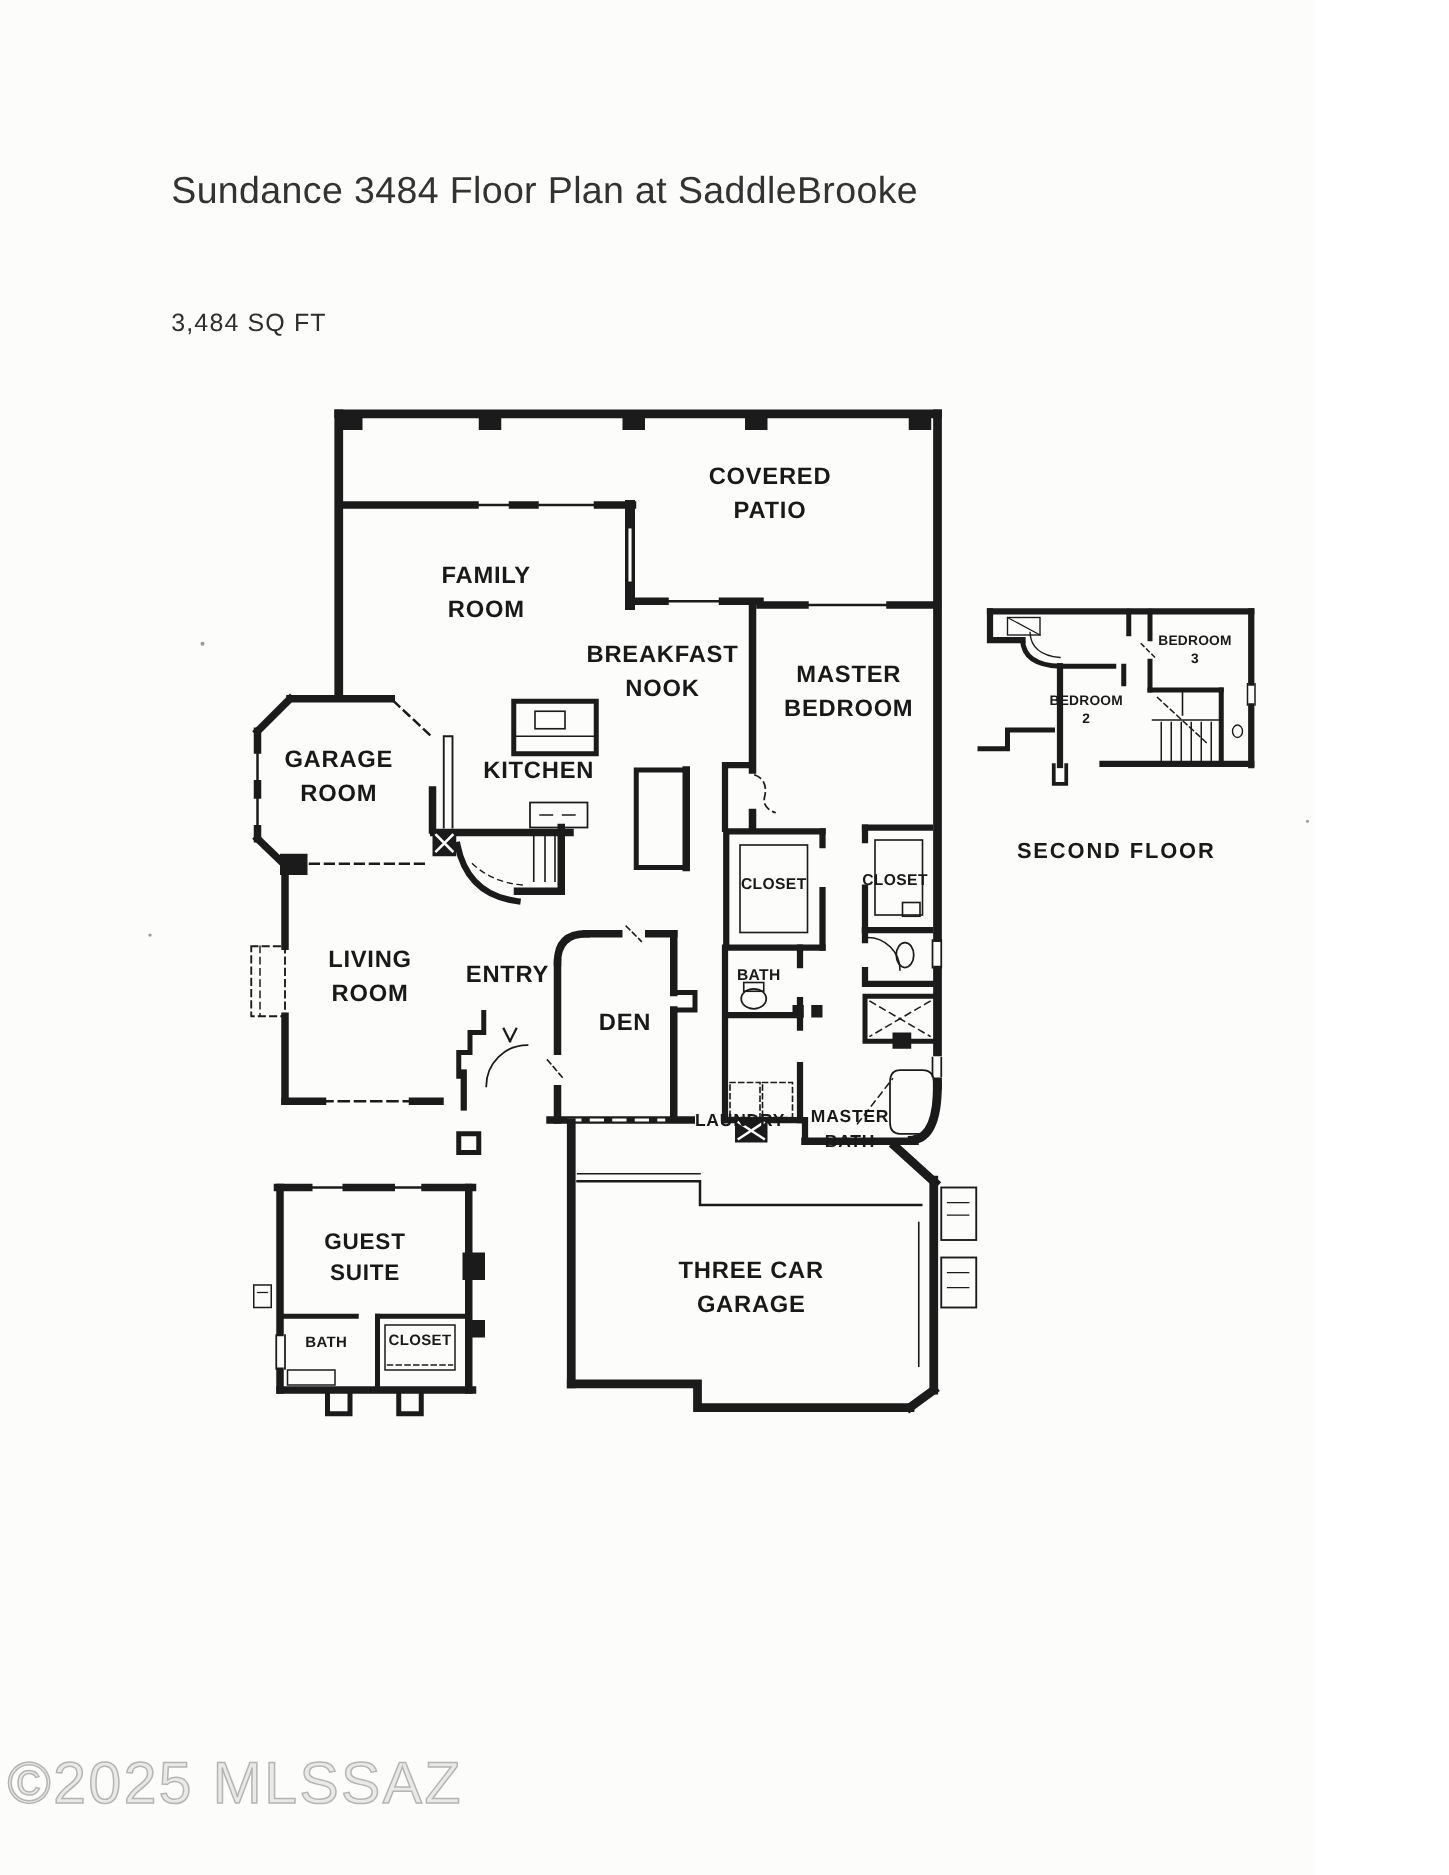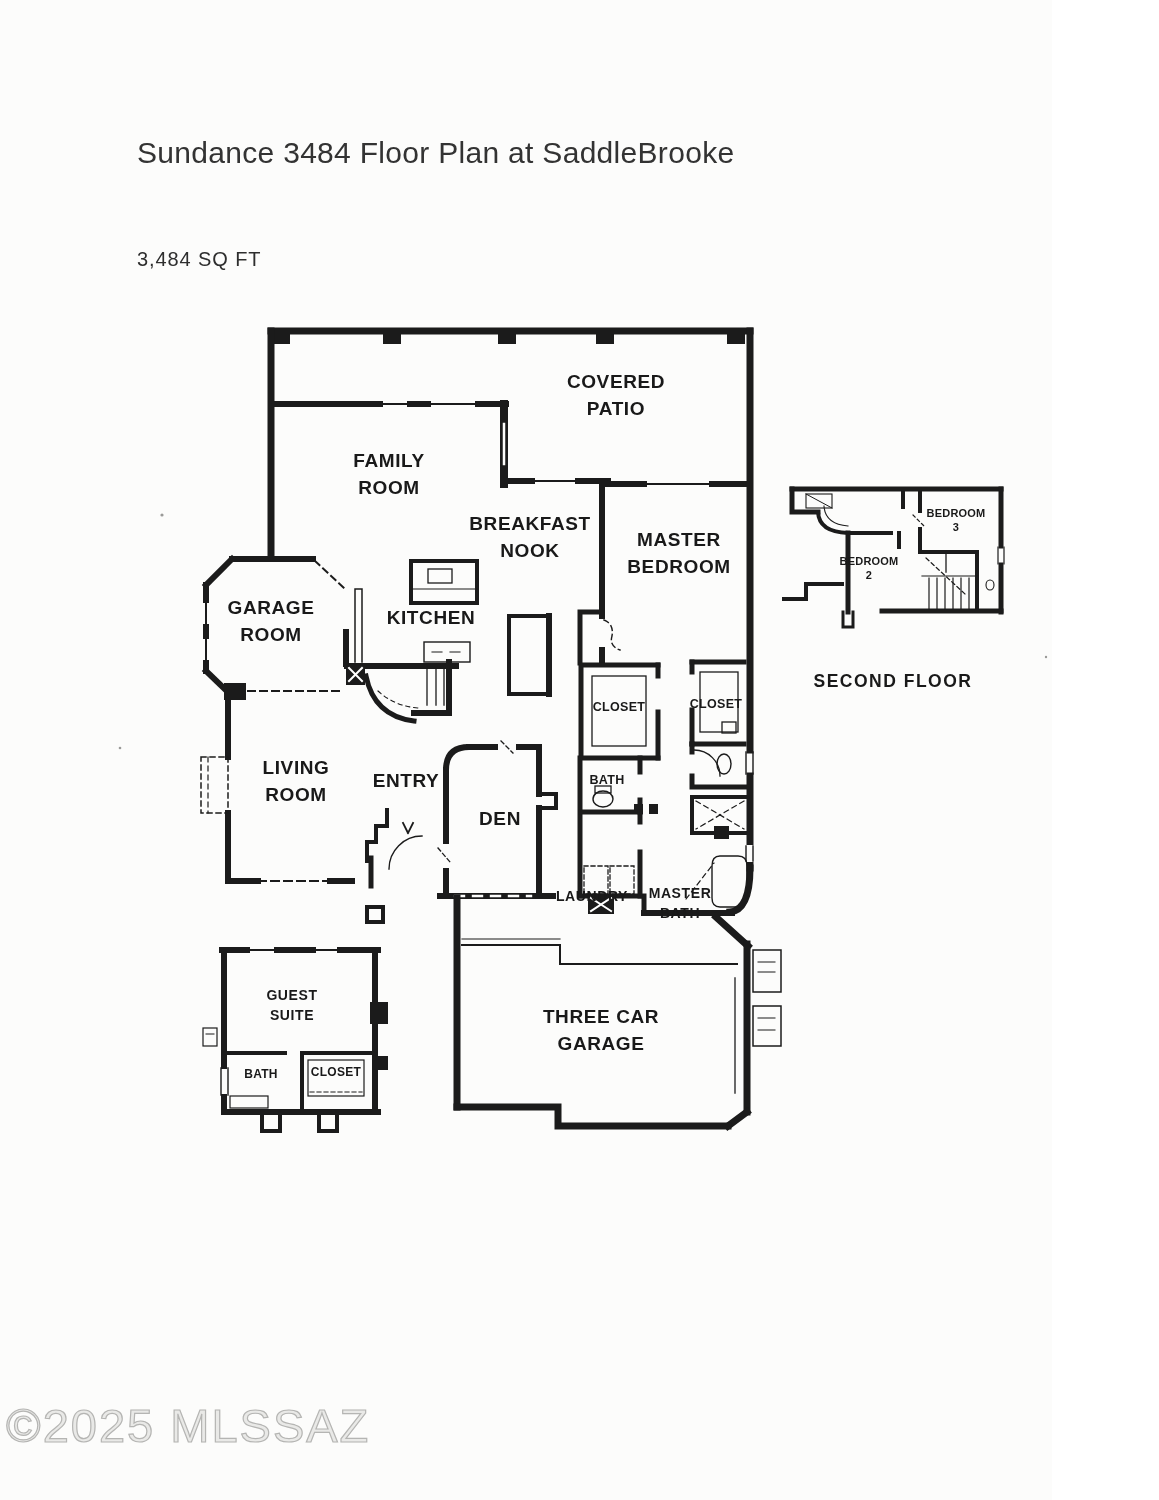--- a/index.html
+++ b/index.html
@@ -261,21 +261,21 @@
   <div class="lbl lg" style="left:296px;top:782px">LIVING
 ROOM</div>
   <div class="lbl lg" style="left:406px;top:781px">ENTRY</div>
   <div class="lbl lg" style="left:500px;top:819px">DEN</div>
   <div class="lbl sm" style="left:619px;top:708px">CLOSET</div>
   <div class="lbl sm" style="left:716px;top:705px">CLOSET</div>
   <div class="lbl sm" style="left:607px;top:781px">BATH</div>
   <div class="lbl md" style="left:592px;top:849px">LAUNDRY</div>
   <div class="lbl md" style="left:680px;top:856px">MASTER
 BATH</div>
-  <div class="lbl lg" style="left:292px;top:1006px;font-size:14px">GUEST
+  <div class="lbl lg" style="left:292px;top:1006px;font-size:18px">GUEST
 SUITE</div>
   <div class="lbl sm" style="left:261px;top:1074px;font-size:12px">BATH</div>
   <div class="lbl sm" style="left:336px;top:1072px;font-size:12px">CLOSET</div>
   <div class="lbl lg" style="left:601px;top:1031px">THREE CAR
 GARAGE</div>
   <div class="lbl xs" style="left:869px;top:569px">BEDROOM
 2</div>
   <div class="lbl xs" style="left:956px;top:521px">BEDROOM
 3</div>
   <div class="lbl cap" style="left:893px;top:647px">SECOND FLOOR</div>

